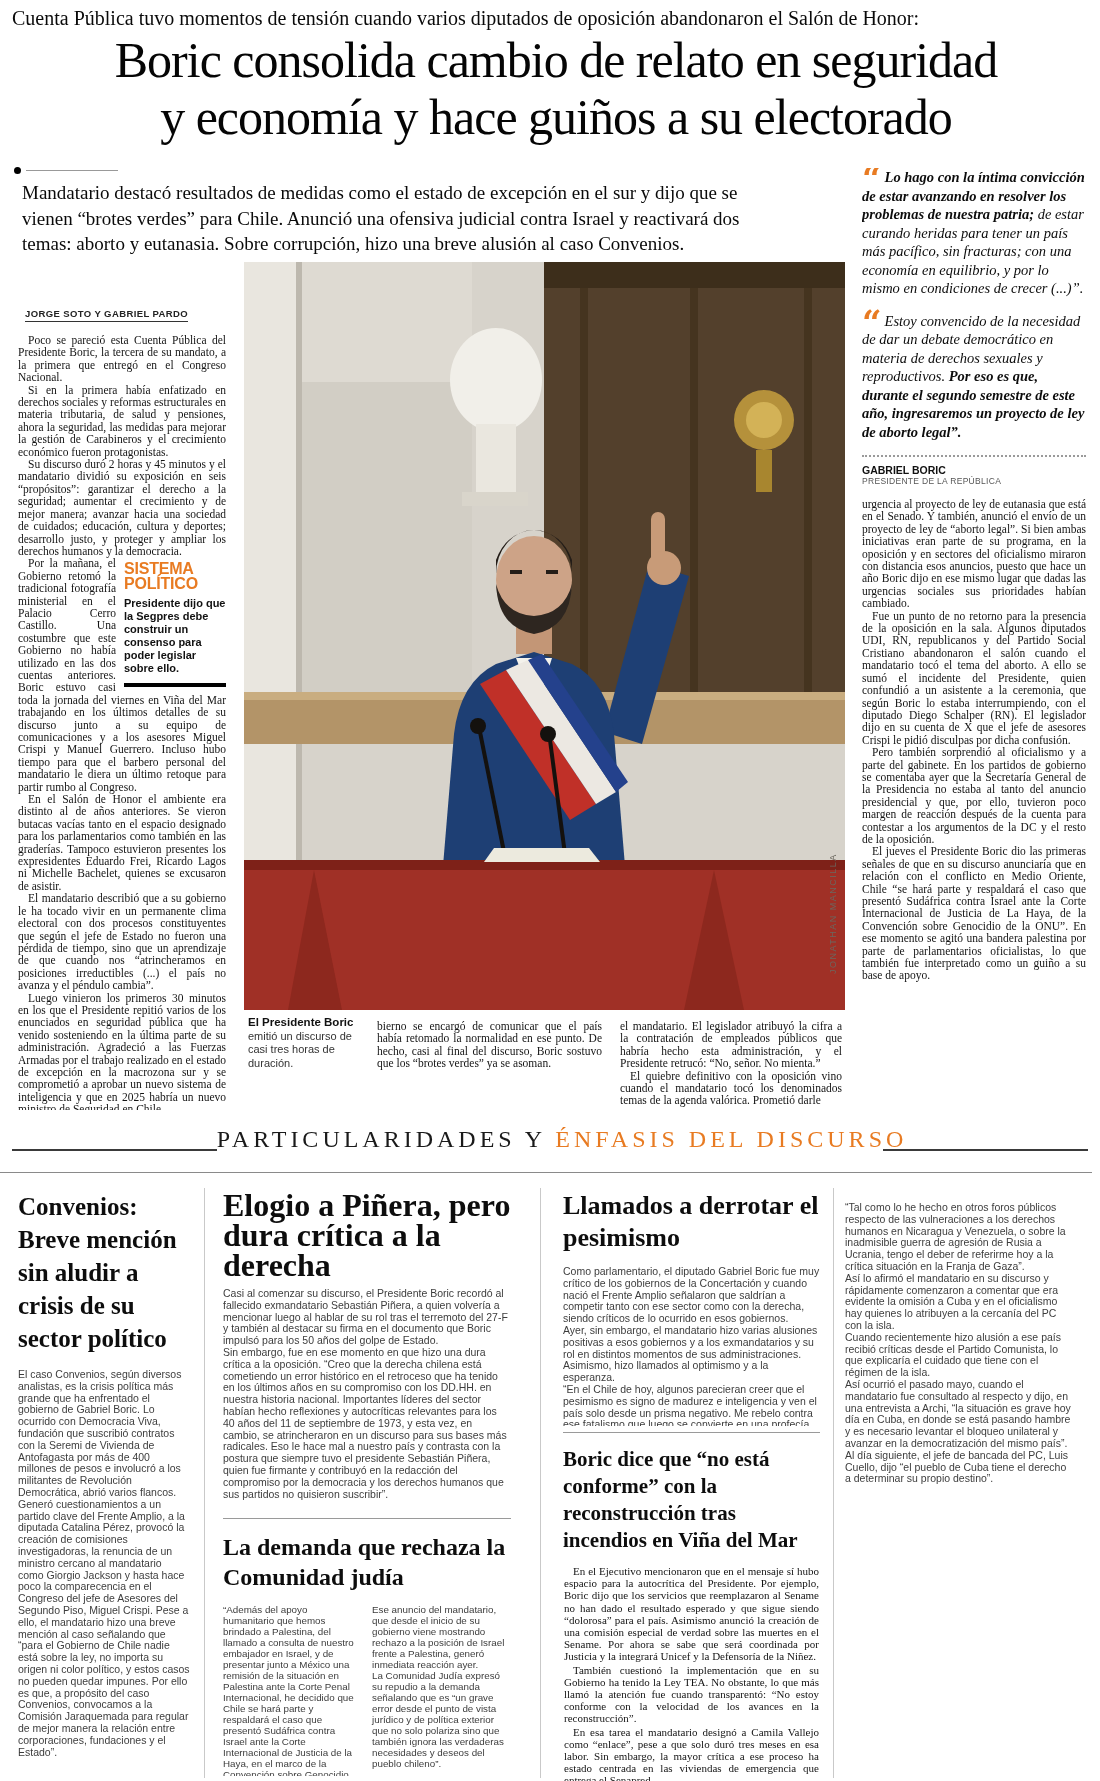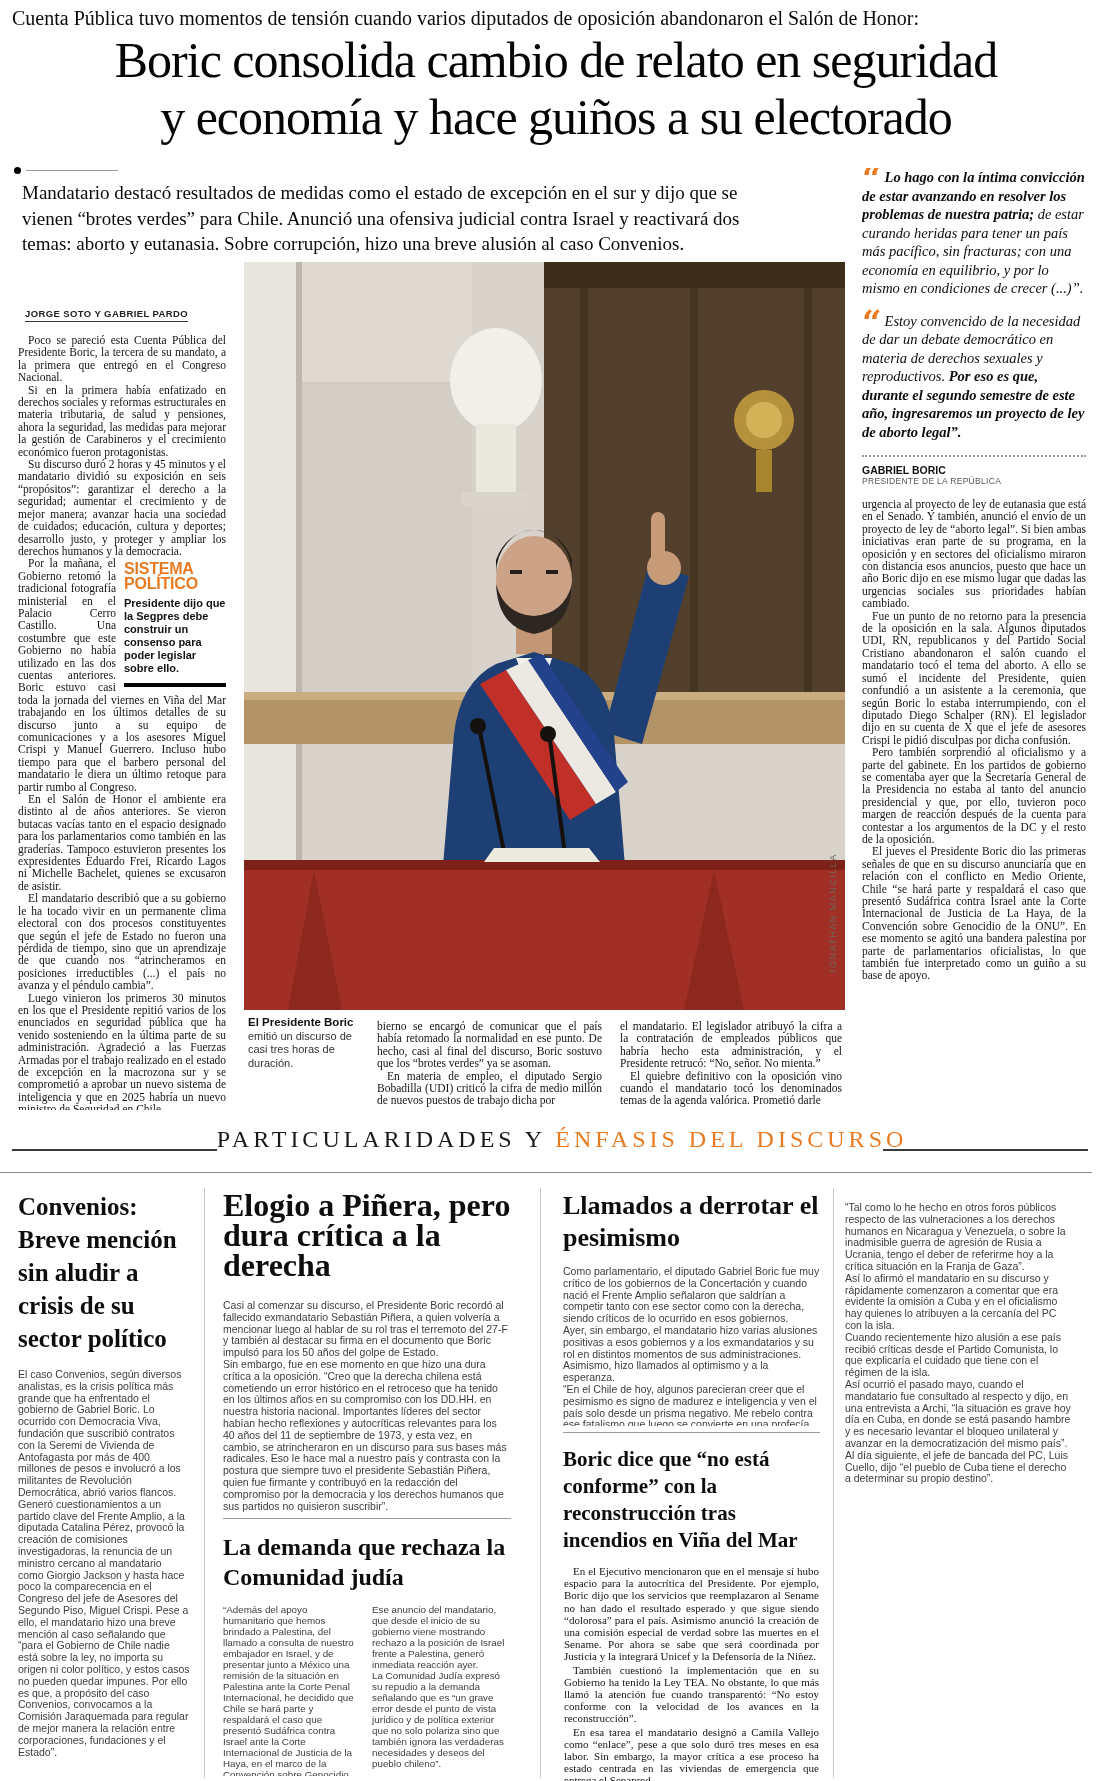--- a/index.html
+++ b/index.html
@@ -160,21 +160,20 @@
     </svg>
   </div>
 
   <div class="caption">
     <span class="lead">El Presidente Boric</span><br>
     <span>emitió un discurso de casi tres horas de duración.</span>
   </div>
 
   <div class="col colA">
     <p class="noind">bierno se encargó de comunicar que el país había retomado la normalidad en ese punto. De hecho, casi al final del discurso, Boric sostuvo que los “brotes verdes” ya se asoman.</p>
-    <p>En materia de empleo, el diputado Sergio Bobadilla (UDI) criticó la cifra de medio millón de nuevos puestos de trabajo dicha por</p>
   </div>
   <div class="col colB">
     <p class="noind">el mandatario. El legislador atribuyó la cifra a la contratación de empleados públicos que habría hecho esta administración, y el Presidente retrucó: “No, señor. No mienta.”</p>
     <p>El quiebre definitivo con la oposición vino cuando el mandatario tocó los denominados temas de la agenda valórica. Prometió darle</p>
   </div>
 
   <div class="right-col">
     <p class="quote">
       <span class="qmark">“</span><b>Lo hago con la íntima convicción de estar avanzando en resolver los problemas de nuestra patria;</b><span> de estar curando heridas para tener un país más pacífico, sin fracturas; con una economía en equilibrio, y por lo mismo en condiciones de crecer (...)”.</span>
     </p>
@@ -205,21 +204,21 @@
 
   <div class="feature" style="left:18px;top:1190px;width:172px;height:591px;">
     <div class="ftitle" style="font-size:25px;line-height:33px;">Convenios: Breve mención sin aludir a crisis de su sector político</div>
     <div class="fbody" style="margin-top:14px;">
       <p>El caso Convenios, según diversos analistas, es la crisis política más grande que ha enfrentado el gobierno de Gabriel Boric. Lo ocurrido con Democracia Viva, fundación que suscribió contratos con la Seremi de Vivienda de Antofagasta por más de 400 millones de pesos e involucró a los militantes de Revolución Democrática, abrió varios flancos. Generó cuestionamientos a un partido clave del Frente Amplio, a la diputada Catalina Pérez, provocó la creación de comisiones investigadoras, la renuncia de un ministro cercano al mandatario como Giorgio Jackson y hasta hace poco la comparecencia en el Congreso del jefe de Asesores del Segundo Piso, Miguel Crispi. Pese a ello, el mandatario hizo una breve mención al caso señalando que “para el Gobierno de Chile nadie está sobre la ley, no importa su origen ni color político, y estos casos no pueden quedar impunes. Por ello es que, a propósito del caso Convenios, convocamos a la Comisión Jaraquemada para regular de mejor manera la relación entre corporaciones, fundaciones y el Estado”.</p>
     </div>
   </div>
 
   <div class="feature" style="left:223px;top:1190px;width:288px;height:322px;">
     <div class="ftitle" style="font-size:32px;line-height:30px;">Elogio a Piñera, pero dura crítica a la derecha</div>
-    <div class="fbody" style="margin-top:20px;">
+    <div class="fbody" style="margin-top:8px;">
       <p>Casi al comenzar su discurso, el Presidente Boric recordó al fallecido exmandatario Sebastián Piñera, a quien volvería a mencionar luego al hablar de su rol tras el terremoto del 27-F y también al destacar su firma en el documento que Boric impulsó para los 50 años del golpe de Estado.</p>
       <p>Sin embargo, fue en ese momento en que hizo una dura crítica a la oposición. “Creo que la derecha chilena está cometiendo un error histórico en el retroceso que ha tenido en los últimos años en su compromiso con los DD.HH. en nuestra historia nacional. Importantes líderes del sector habían hecho reflexiones y autocríticas relevantes para los 40 años del 11 de septiembre de 1973, y esta vez, en cambio, se atrincheraron en un discurso para sus bases más radicales. Eso le hace mal a nuestro país y contrasta con la postura que siempre tuvo el presidente Sebastián Piñera, quien fue firmante y contribuyó en la redacción del compromiso por la democracia y los derechos humanos que sus partidos no quisieron suscribir”.</p>
     </div>
   </div>
 
   <div class="hline" style="left:223px;top:1518px;width:288px;"></div>
 
   <div class="feature" style="left:223px;top:1532px;width:288px;height:249px;">
     <div class="ftitle" style="font-size:24px;line-height:30px;">La demanda que rechaza la Comunidad judía</div>
     <div class="subcols">

